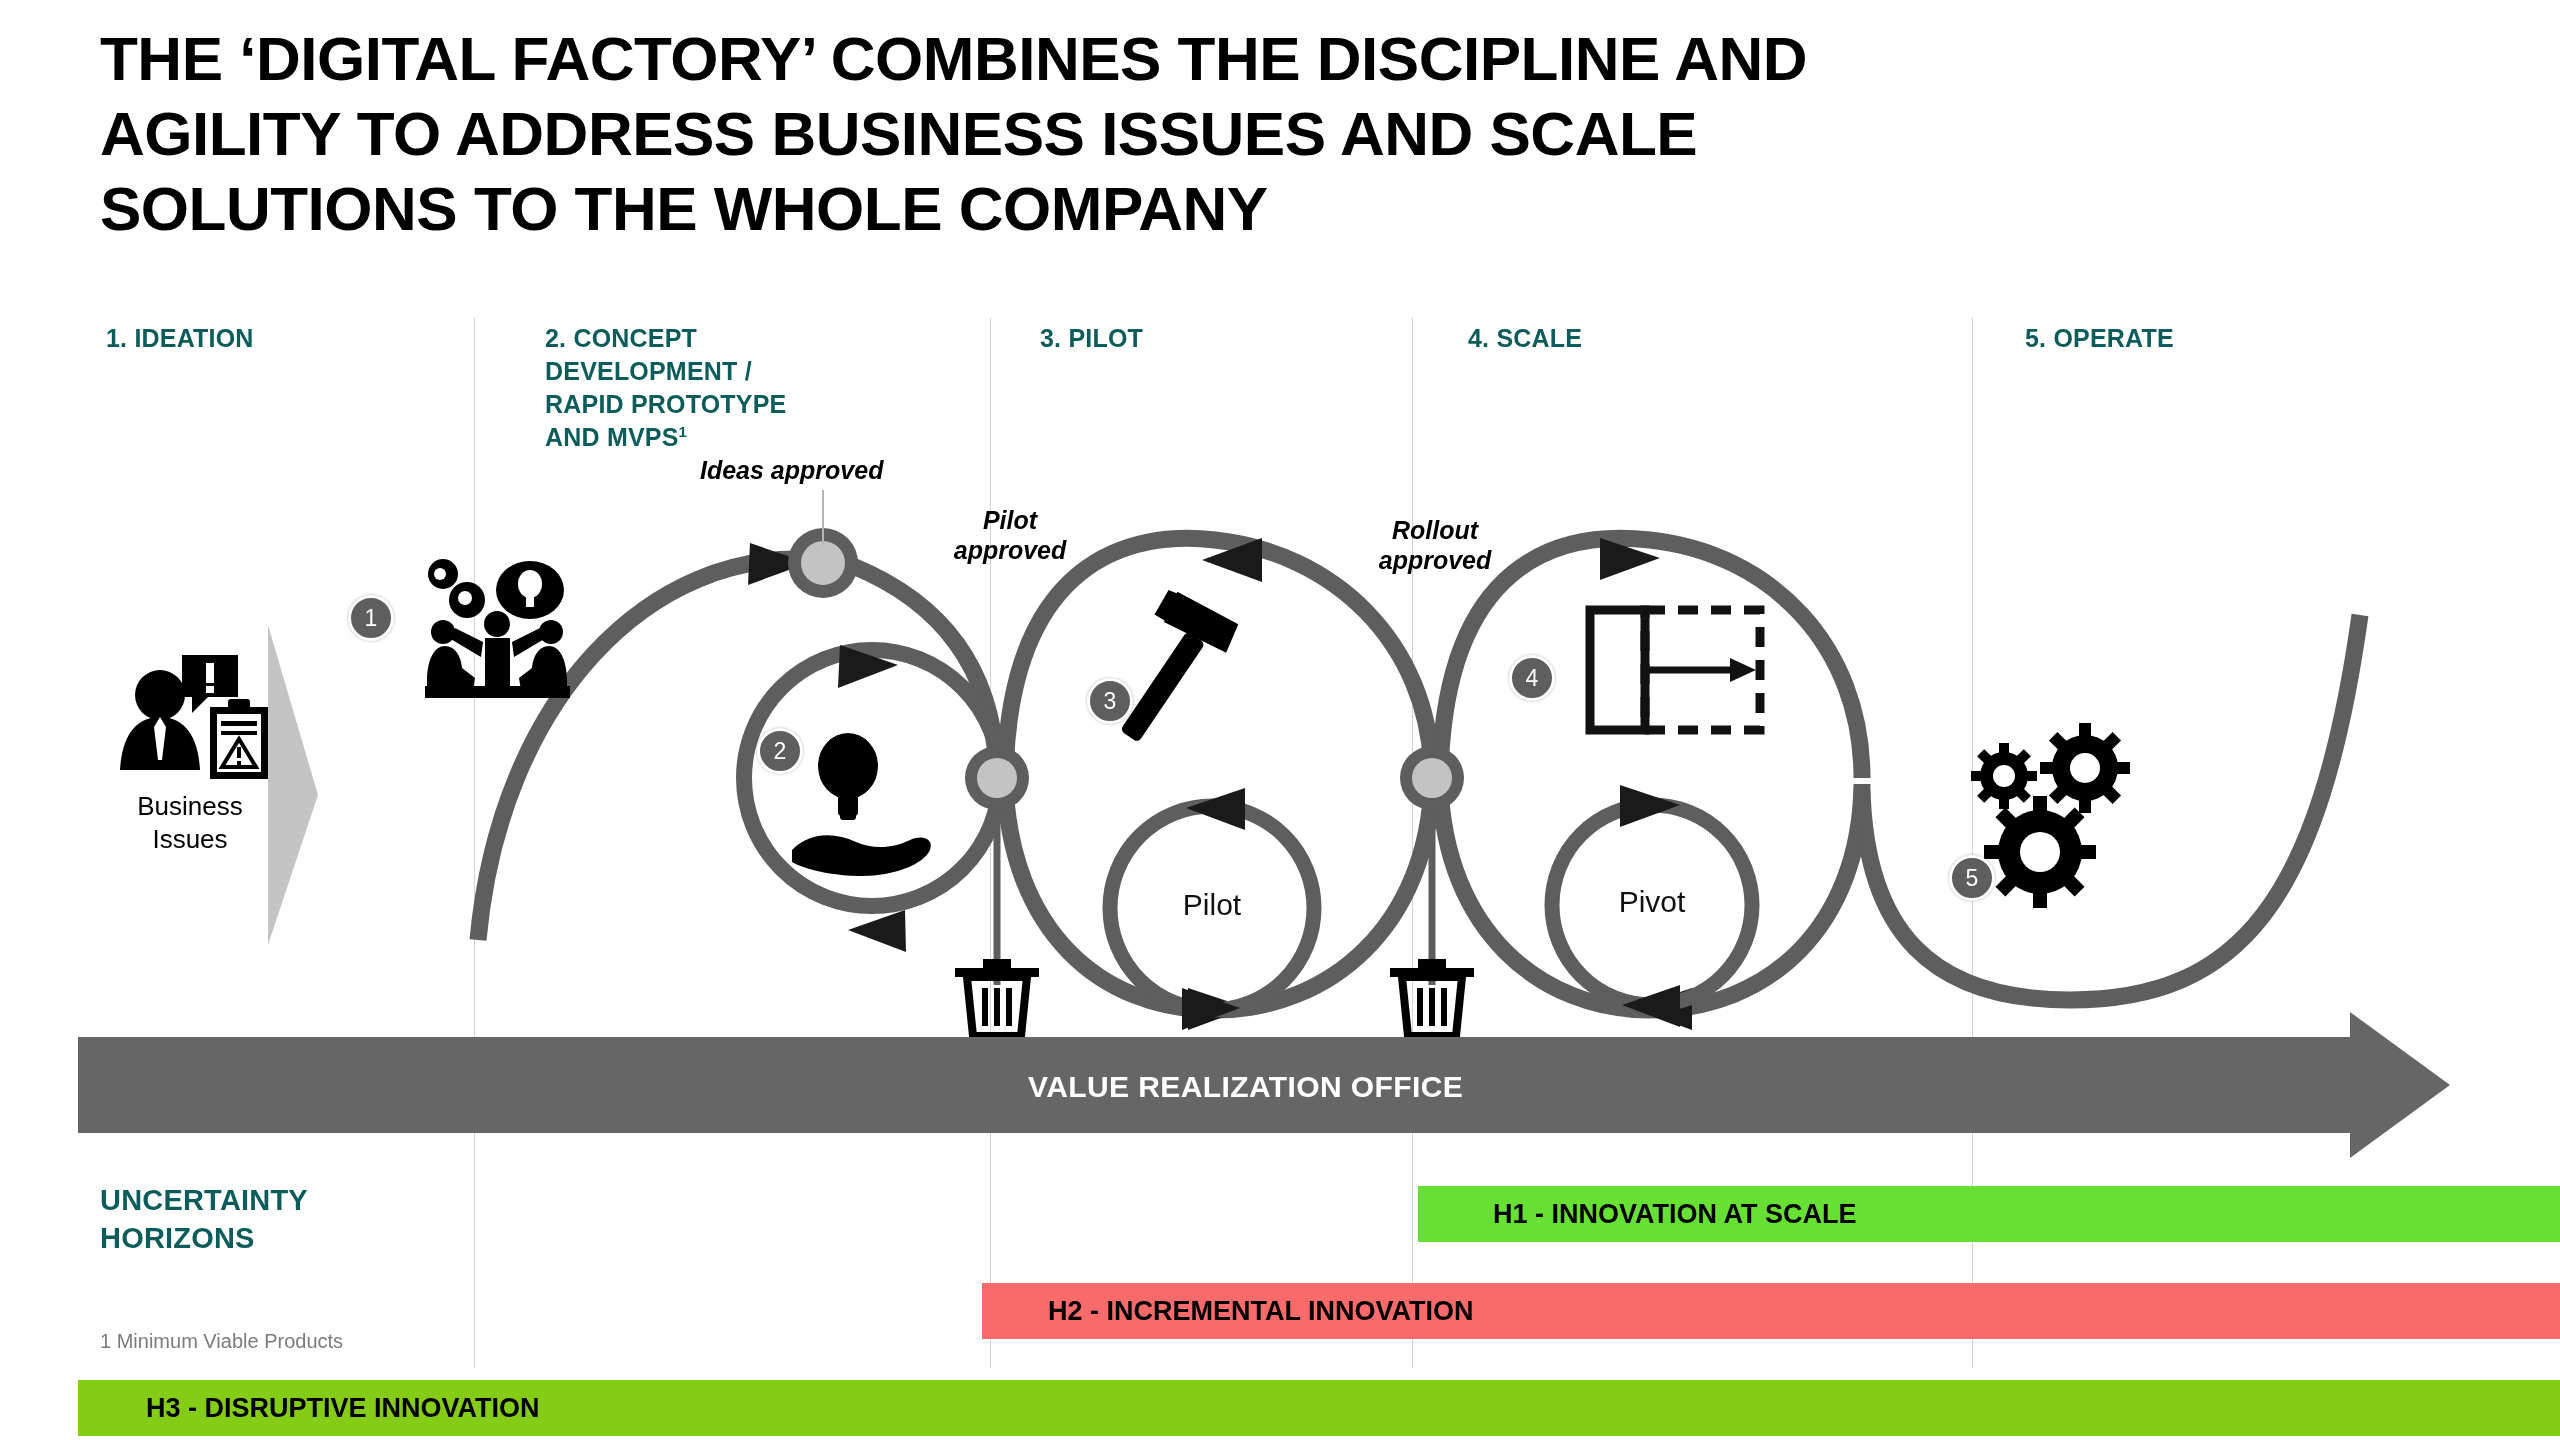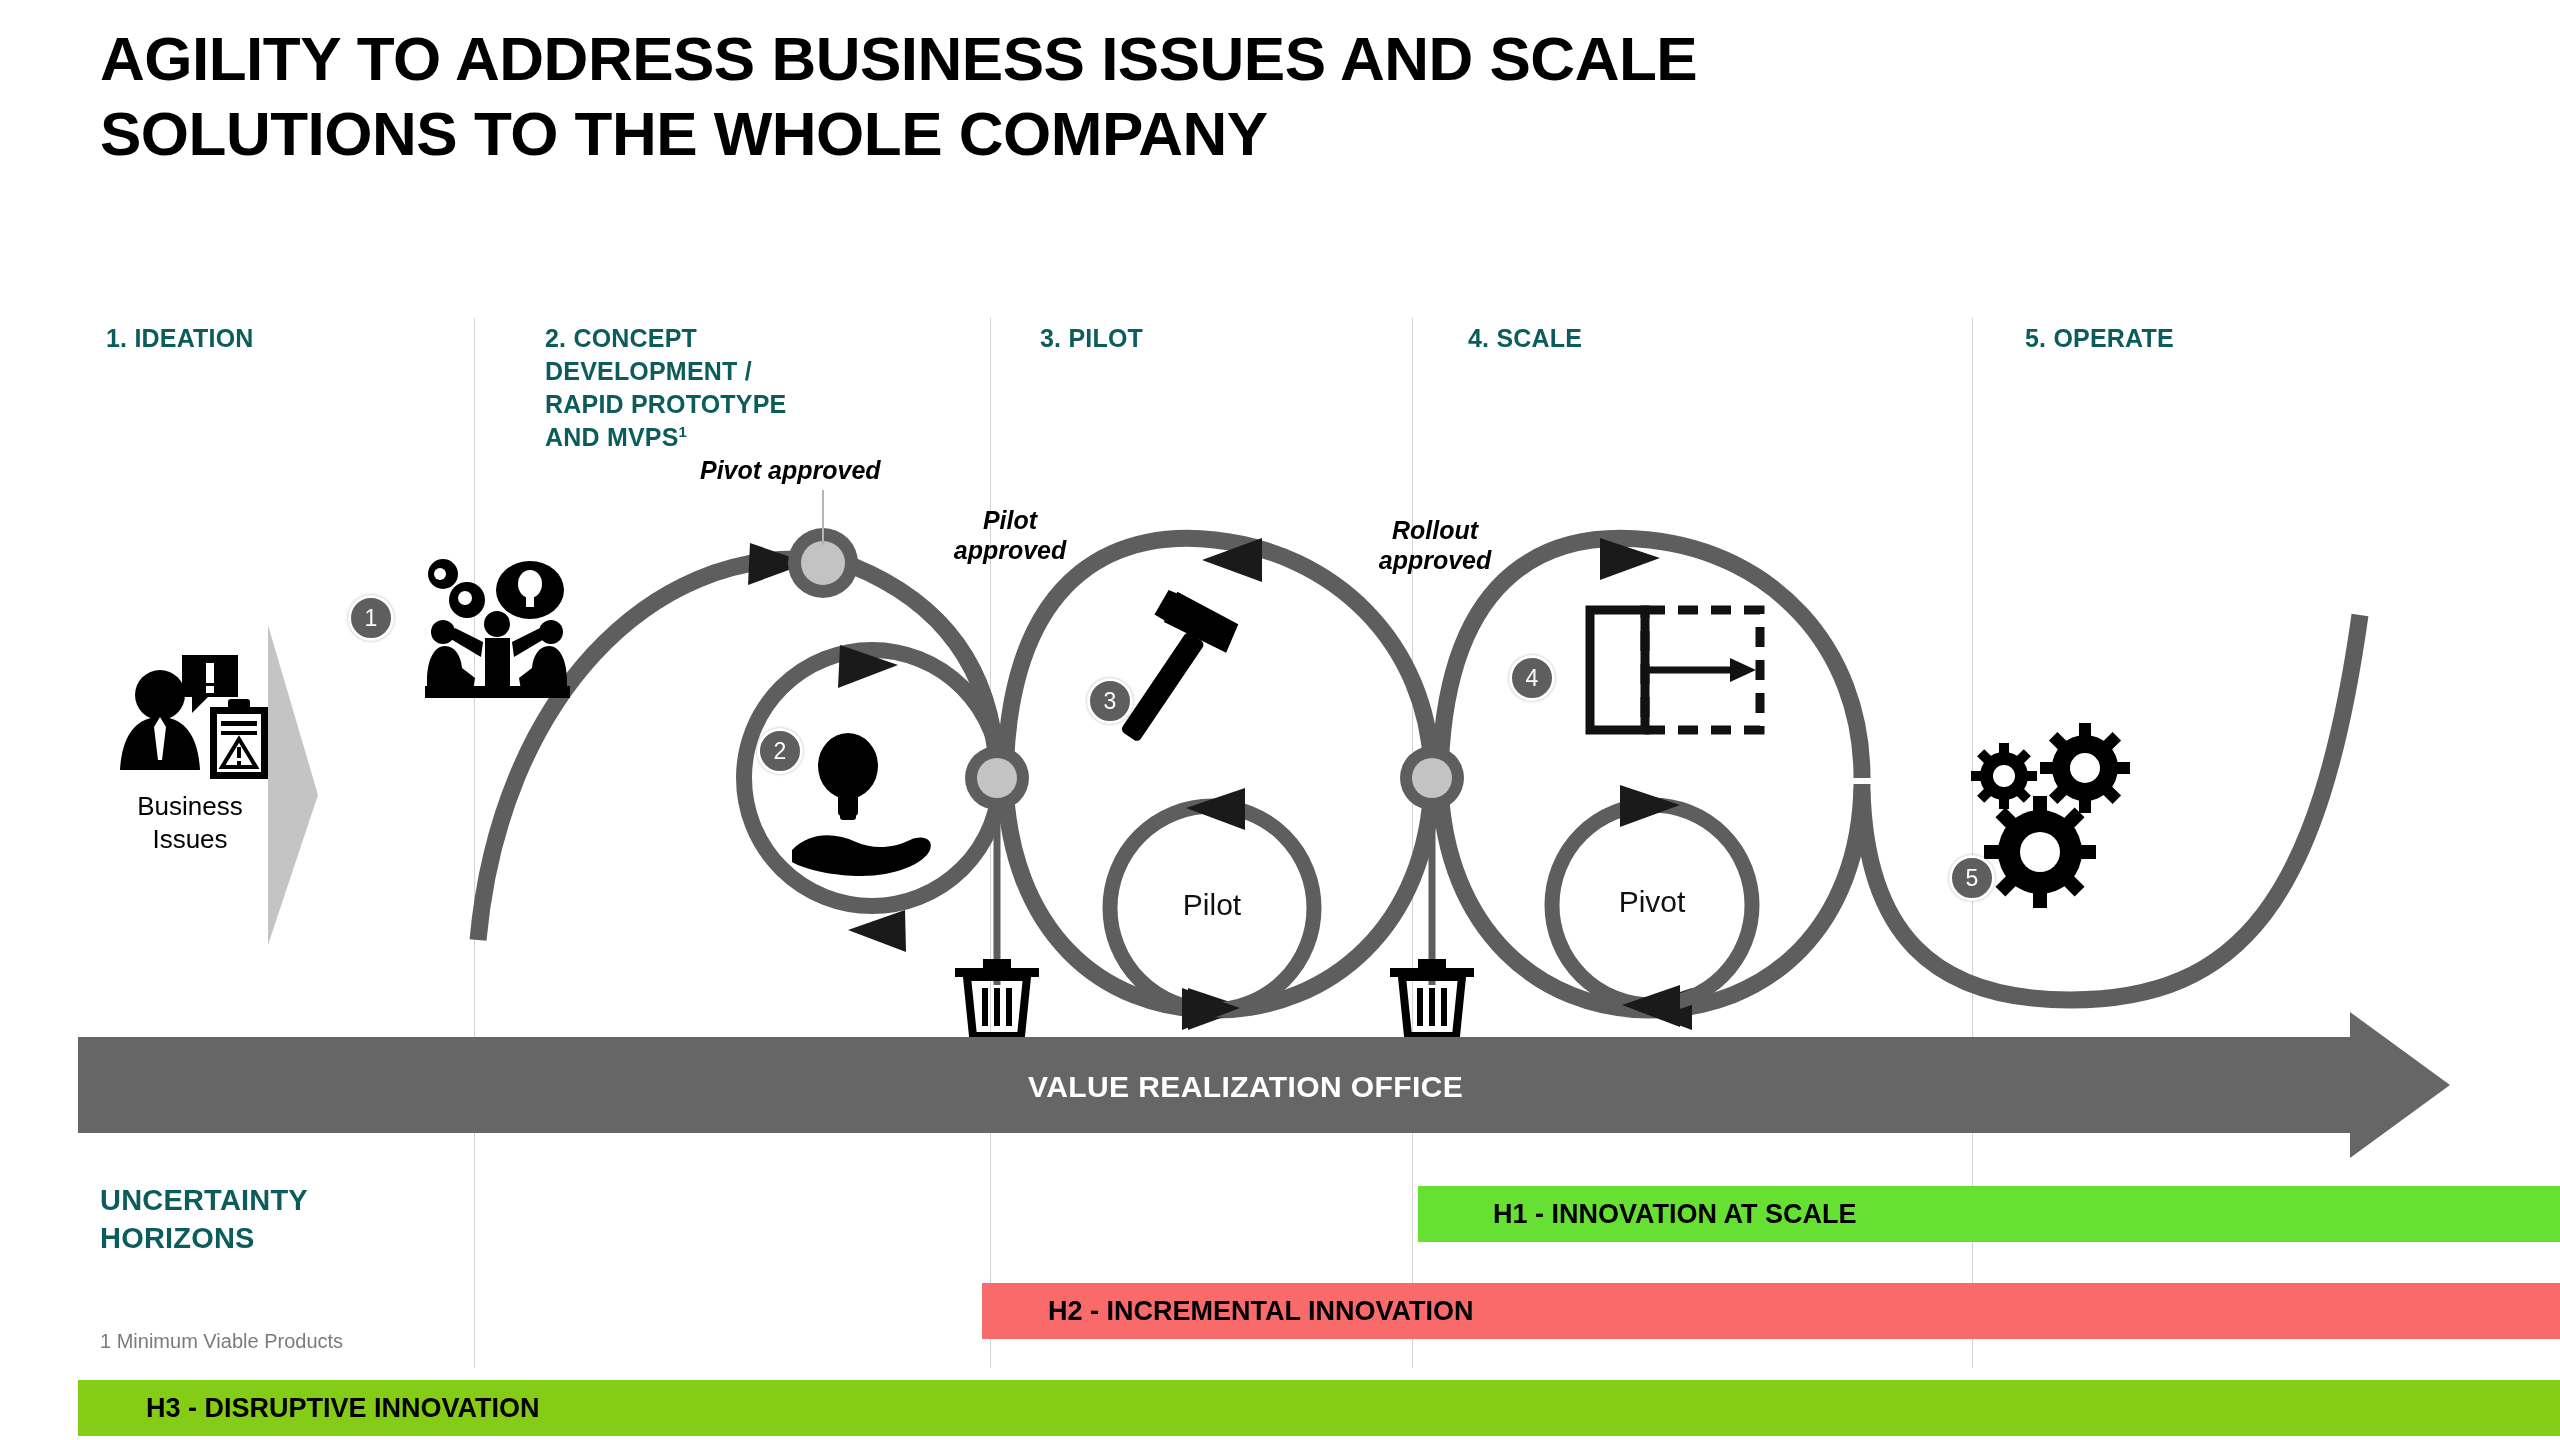--- a/index.html
+++ b/index.html
@@ -51,20 +51,21 @@
 
   .hbar{position:absolute;display:flex;align-items:center;}
   .hbar span{font-weight:bold;font-size:27px;color:#000;white-space:nowrap;}
 </style>
 </head>
 <body>
 
 <div id="stage">
 
   <div class="title">
+    <div>THE ‘DIGITAL FACTORY’ COMBINES THE DISCIPLINE AND</div>
     <div>AGILITY TO ADDRESS BUSINESS ISSUES AND SCALE</div>
     <div>SOLUTIONS TO THE WHOLE COMPANY</div>
   </div>
 
   <div class="divider" style="left:474px;height:1050px;"></div>
   <div class="divider" style="left:990px;height:1050px;"></div>
   <div class="divider" style="left:1412px;height:1050px;"></div>
   <div class="divider" style="left:1972px;height:1050px;"></div>
 
   <div class="phase-head" style="left:106px;top:322px;">
@@ -84,21 +85,21 @@
 
   <div class="phase-head" style="left:1468px;top:322px;">
     <span>4. SCALE</span>
   </div>
 
   <div class="phase-head" style="left:2025px;top:322px;">
     <span>5. OPERATE</span>
   </div>
 
   <div class="gate-label" style="left:700px;top:455px;width:250px;text-align:left;">
-    <span>Pivot approved</span>
+    <span>Ideas approved</span>
   </div>
 
   <div class="gate-label" style="left:900px;top:505px;width:220px;">
     <div>Pilot</div>
     <div>approved</div>
   </div>
 
   <div class="gate-label" style="left:1320px;top:515px;width:230px;">
     <div>Rollout</div>
     <div>approved</div>

